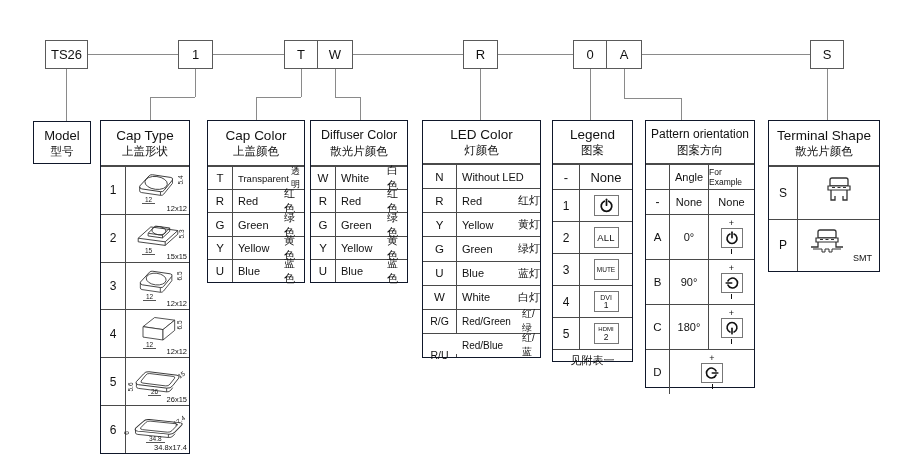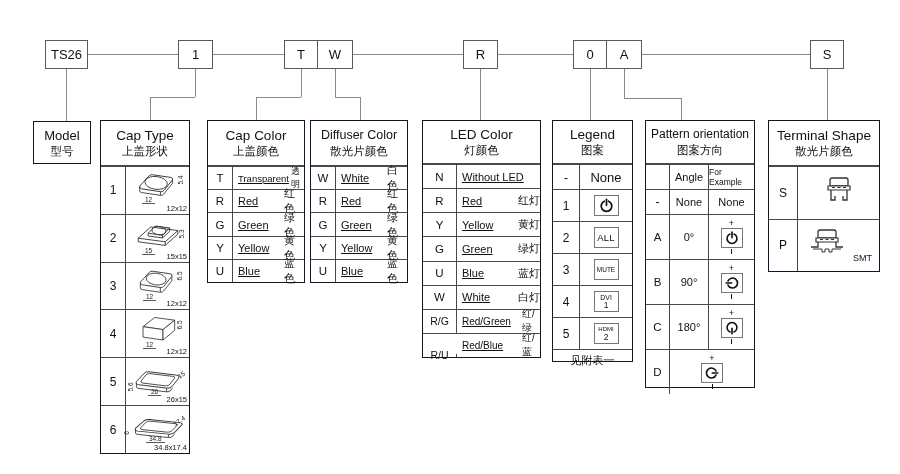--- a/index.html
+++ b/index.html
@@ -19,21 +19,21 @@
     display:flex;flex-direction:column;}
   .thead{border-bottom:1px solid #4a4a4a;display:flex;flex-direction:column;
     align-items:center;justify-content:center;flex:0 0 auto;}
   .t-title{font-size:13.5px;line-height:17px;}
   .t-sub{font-size:11.5px;line-height:15px;}
   .trow{display:flex;flex:1 1 0;border-top:1px solid #4a4a4a;align-items:stretch;min-height:0;}
   .trow:first-of-type{border-top:none;}
   .codecell{display:flex;align-items:center;justify-content:center;border-right:1px solid #4a4a4a;
     font-size:11.5px;flex:0 0 auto;}
   .lblcell{display:flex;align-items:center;padding-left:5px;flex:1 1 auto;min-width:0;}
-  .en{font-size:11px;text-decoration:underline;}
+  .en{font-size:11px;}
   .zh{font-size:11px;}
   .colorrow .en{width:46px;flex:0 0 auto;}
   .ledrow .en{width:56px;flex:0 0 auto;}
   .ledrow.tight .en{width:60px;font-size:10px;}
   .ledrow.tight .zh{font-size:10px;}
   .smalltxt .en{font-size:9.5px;width:auto;margin-right:2px;}
   .smalltxt .zh{font-size:9px;}
   
   .drawcell{position:relative;flex:1 1 auto;}
   .capsvg{position:absolute;}

